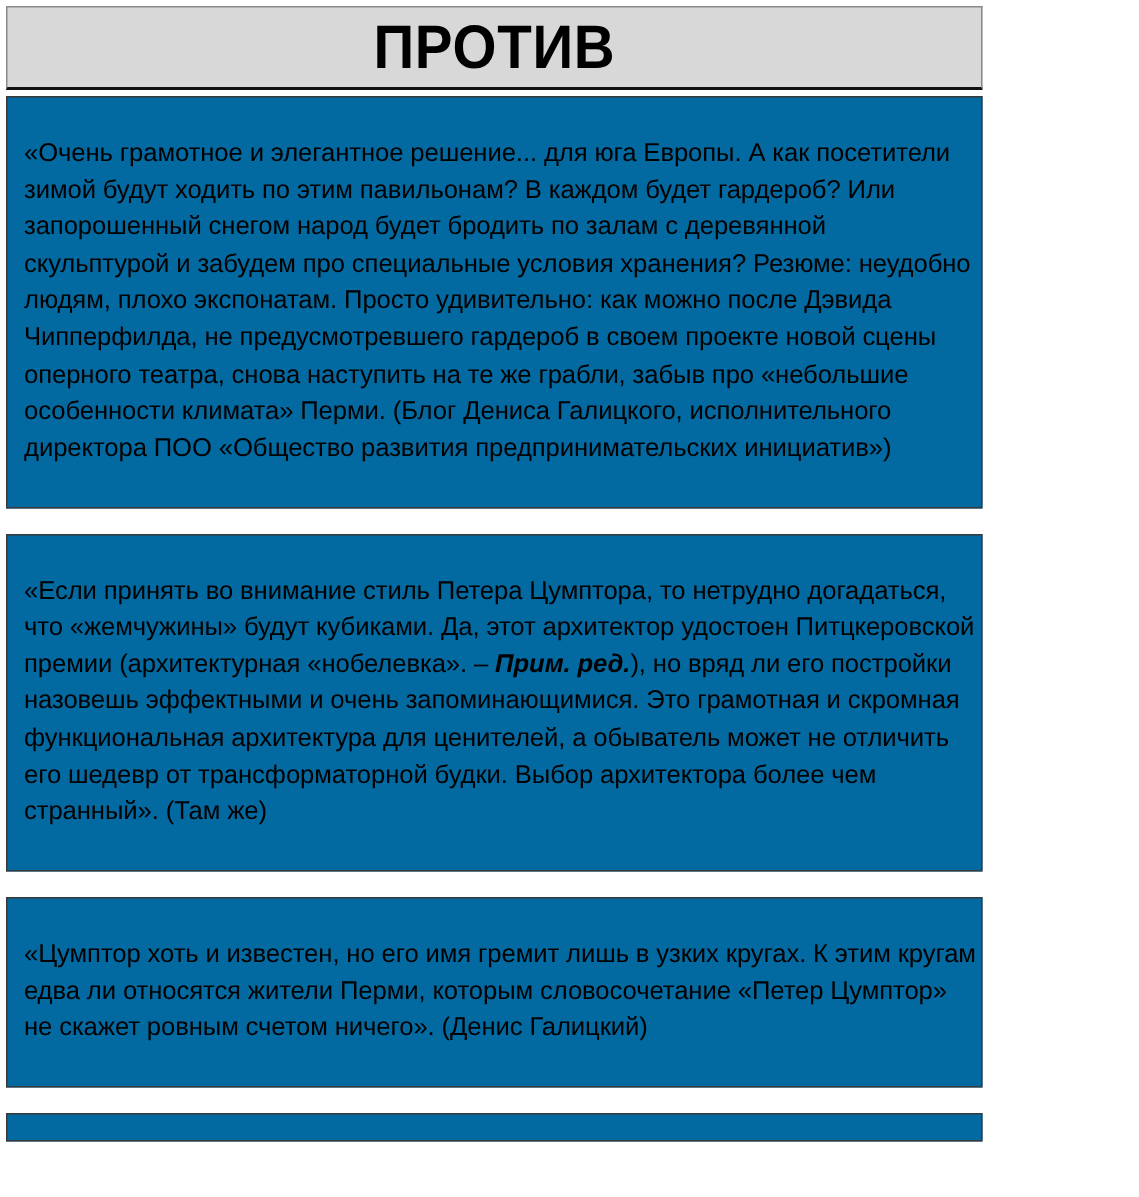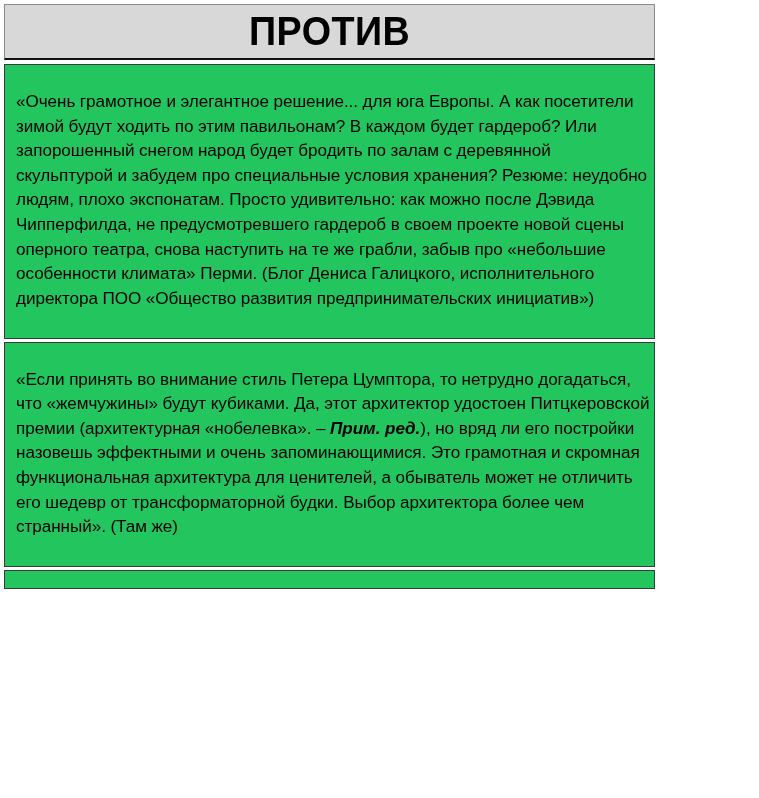--- a/index.html
+++ b/index.html
@@ -46,23 +46,23 @@
     white-space: nowrap;
   }
 
   
   .quote-list {
     display: block;
   }
   .quote-block {
     box-sizing: border-box;
     border: 1px solid #3a3a3a;
-    background: #22c55e;
+    background: #0369a1;
     padding: 8px 2px 9px 11px;
-    margin-bottom: 3px;
+    margin-bottom: 17px;
   }
   .quote-text {
     font-family: "Liberation Sans", "DejaVu Sans", sans-serif;
     font-size: 17.1px;
     line-height: 24.6px;
     color: #000000;
     text-align: left;
     hyphens: manual;
     word-spacing: -0.1px;
     letter-spacing: -0.05px;
@@ -88,20 +88,25 @@
         <span>«Очень грамотное и элегантное решение... для юга Европы. А как посетители зимой будут ходить по этим павильонам? В каждом будет гардероб? Или запорошенный снегом народ будет бродить по залам с деревянной скульптурой и забудем про специальные условия хранения? Резюме: неудобно людям, плохо экспонатам. Просто удивительно: как можно после Дэвида Чипперфилда, не предусмотревшего гардероб в своем проекте новой сцены оперного театра, снова наступить на те же грабли, забыв про «небольшие особенности климата» Перми. (Блог Дениса Галицкого, исполнительного директора ПОО «Общество развития предпринимательских инициатив»)</span><em class="editorial"></em><span></span>
       </p>
     </div>
 
     <div class="quote-block">
       <p class="quote-text">
         <span>«Если принять во внимание стиль Петера Цумптора, то нетрудно догадаться, что «жемчужины» будут кубиками. Да, этот архитектор удостоен Питцкеровской премии (архитектурная «нобелевка». – </span><em class="editorial">Прим. ред.</em><span>), но вряд ли его постройки назовешь эффектными и очень запоминающимися. Это грамотная и скромная функциональная архитектура для ценителей, а обыватель может не отличить его шедевр от трансформаторной будки. Выбор архитектора более чем странный». (Там же)</span>
       </p>
     </div>
 
+    <div class="quote-block">
+      <p class="quote-text">
+        <span>«Цумптор хоть и известен, но его имя гремит лишь в узких кругах. К этим кругам едва ли относятся жители Перми, которым словосочетание «Петер Цумптор» не скажет ровным счетом ничего». (Денис Галицкий)</span><em class="editorial"></em><span></span>
+      </p>
+    </div>
 
 
     <div class="quote-block">
       
     </div>
 
   </div>
 </div>
 
 </body></html>

